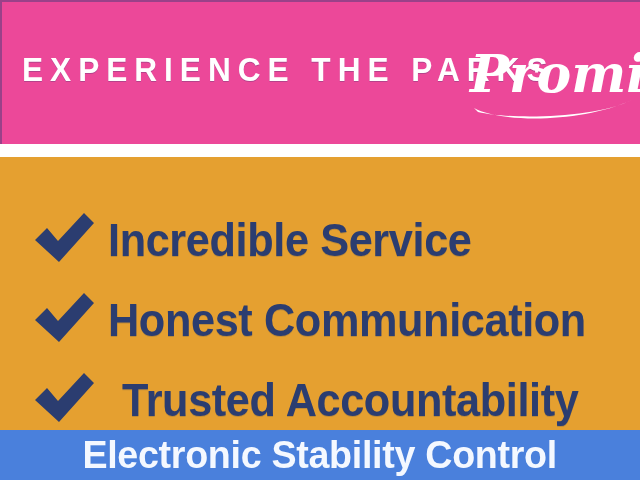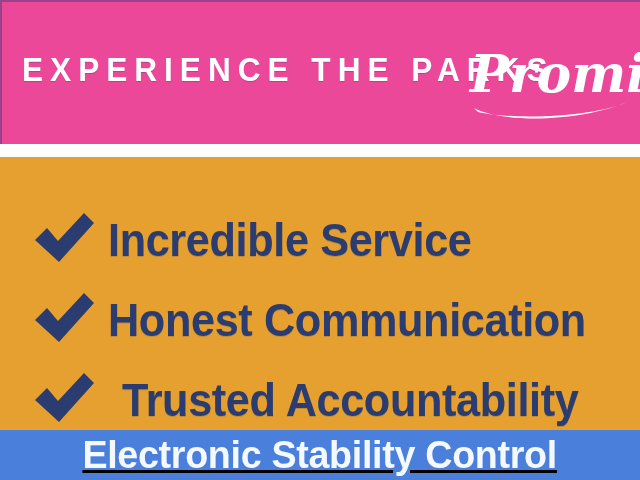--- a/index.html
+++ b/index.html
@@ -142,21 +142,20 @@
     position: absolute;
     left: 0;
     top: 430px;
     width: 640px;
     height: 50px;
     background: #4a80dc;
     display: flex;
     align-items: center;
     justify-content: center;
     overflow: hidden;
-    text-decoration: underline;
   }
   .caption-text {
     font-family: "Liberation Sans", sans-serif;
     font-weight: 700;
     font-size: 38px;
     line-height: 40px;
     letter-spacing: -0.3px;
     color: #f4f8ff;
     white-space: nowrap;
     transform: scaleX(0.99);

